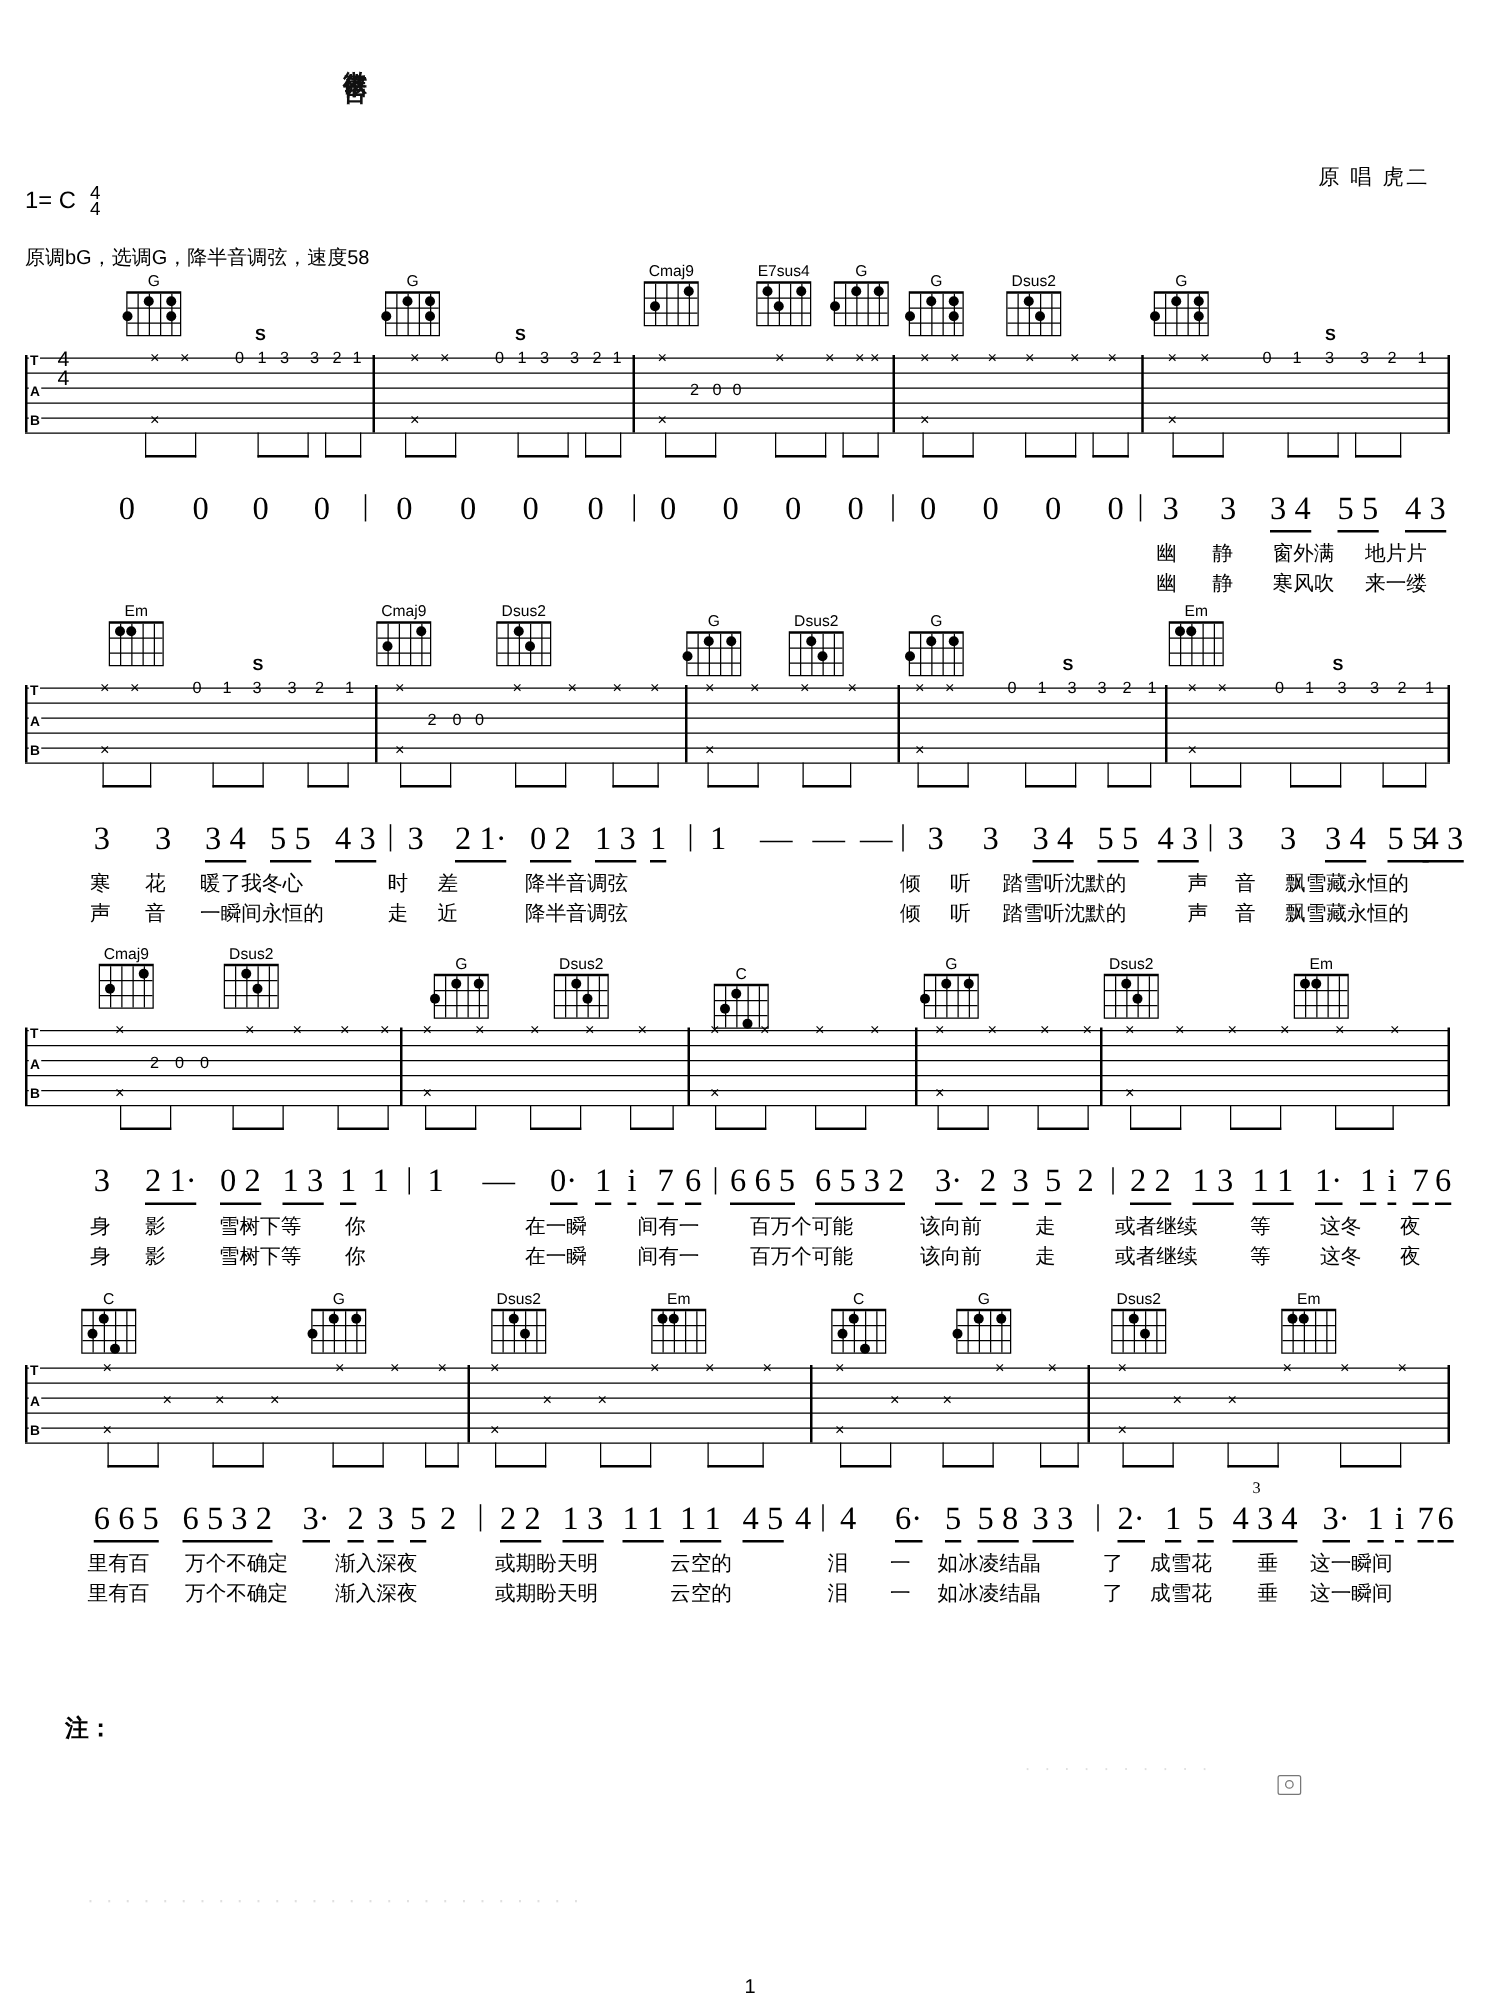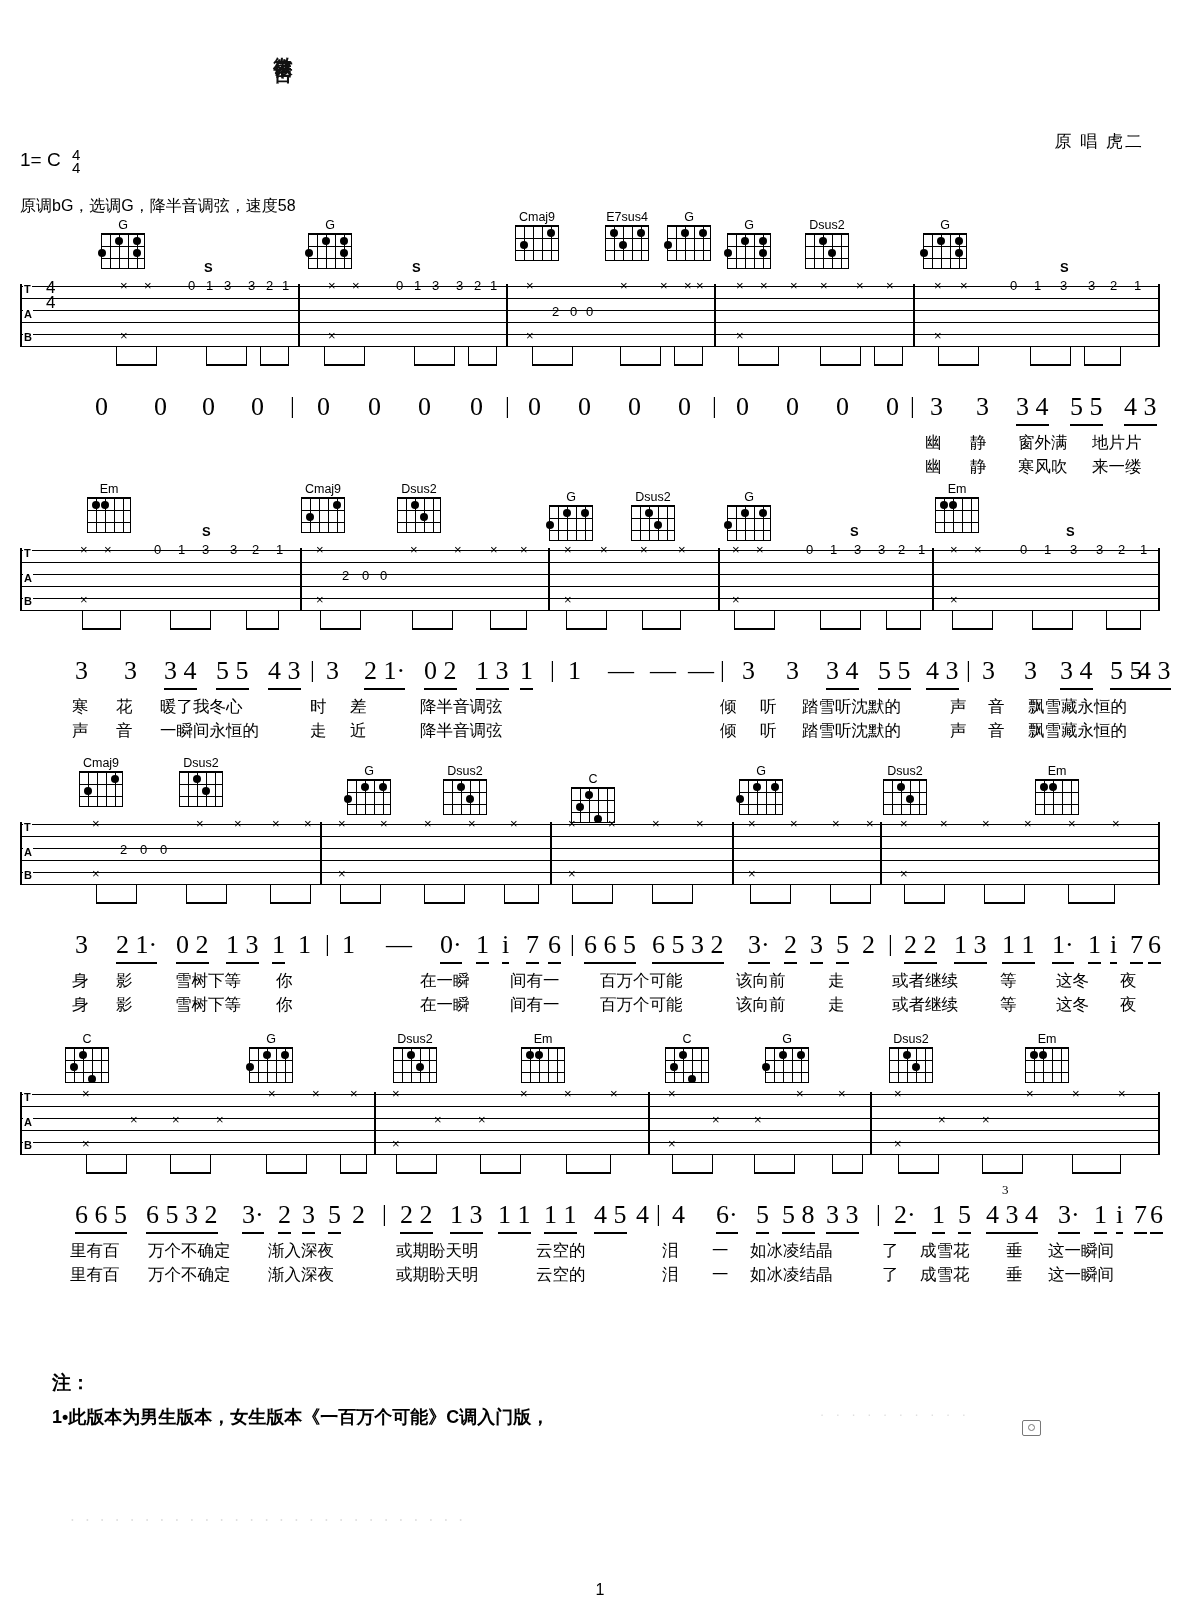--- a/index.html
+++ b/index.html
@@ -1154,20 +1154,19 @@
         <span style="left:692px">一</span>
       <span style="left:730px">如冰凌结晶</span>
       <span style="left:862px">了</span>
         <span style="left:900px">成雪花</span>
       <span style="left:986px">垂</span>
         <span style="left:1028px">这一瞬间</span>
     </div>
   </div>
 
   <div class="abs" style="left:52px;top:1370px;font-size:19px;font-weight:bold;">注：</div>
-  <div class="abs" style="left:52px;top:1405px;font-size:18px;font-weight:bold;">1•此版本为男生版本，女生版本《一百万个可能》C调入门版，</div>
 
   <div class="watermark" style="left:820px;top:1408px;letter-spacing:4px;">‧ ‧ ‧ ‧ ‧ ‧ ‧ ‧ ‧ ‧</div>
   <div class="watermark" style="left:70px;top:1512px;letter-spacing:3px;font-size:15px;">‧ ‧ ‧ ‧ ‧ ‧ ‧ ‧ ‧ ‧ ‧ ‧ ‧ ‧ ‧ ‧ ‧ ‧ ‧ ‧ ‧ ‧ ‧ ‧ ‧ ‧ ‧</div>
   <div class="camicon" style="left:1022px;top:1420px;"></div>
 
   <div class="pagenum">1</div>
 </div>
 
 </body></html>

